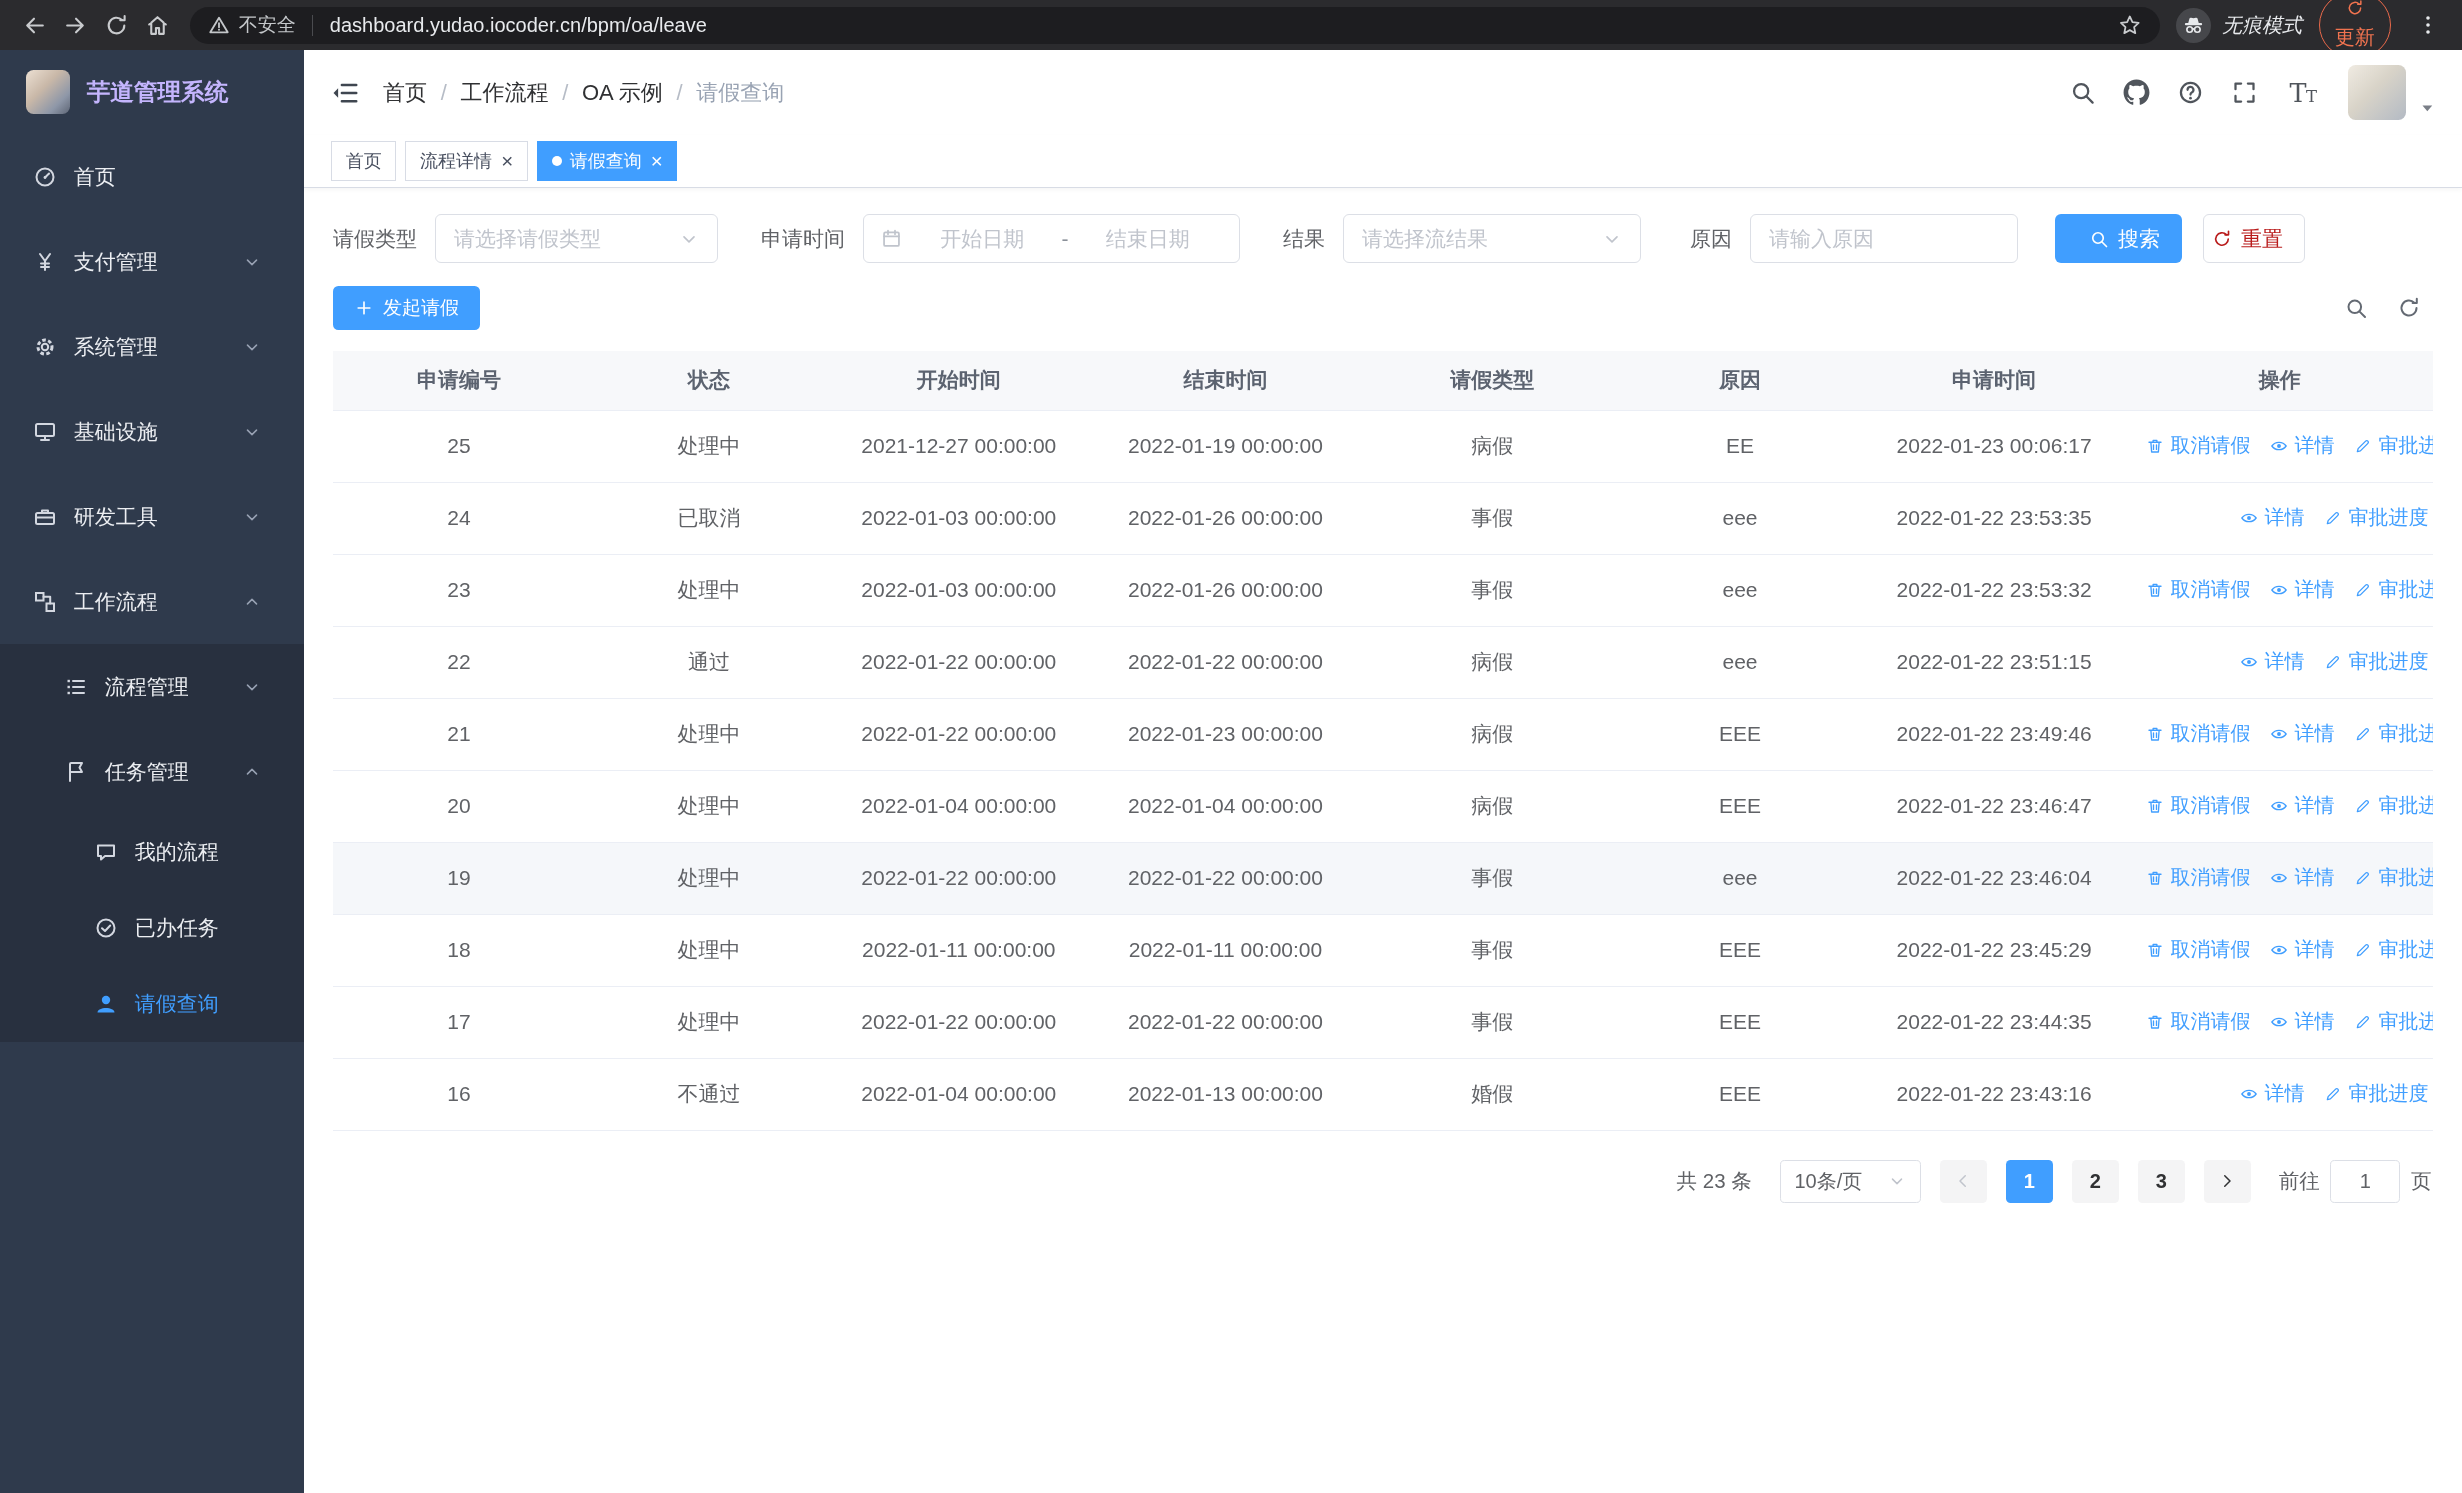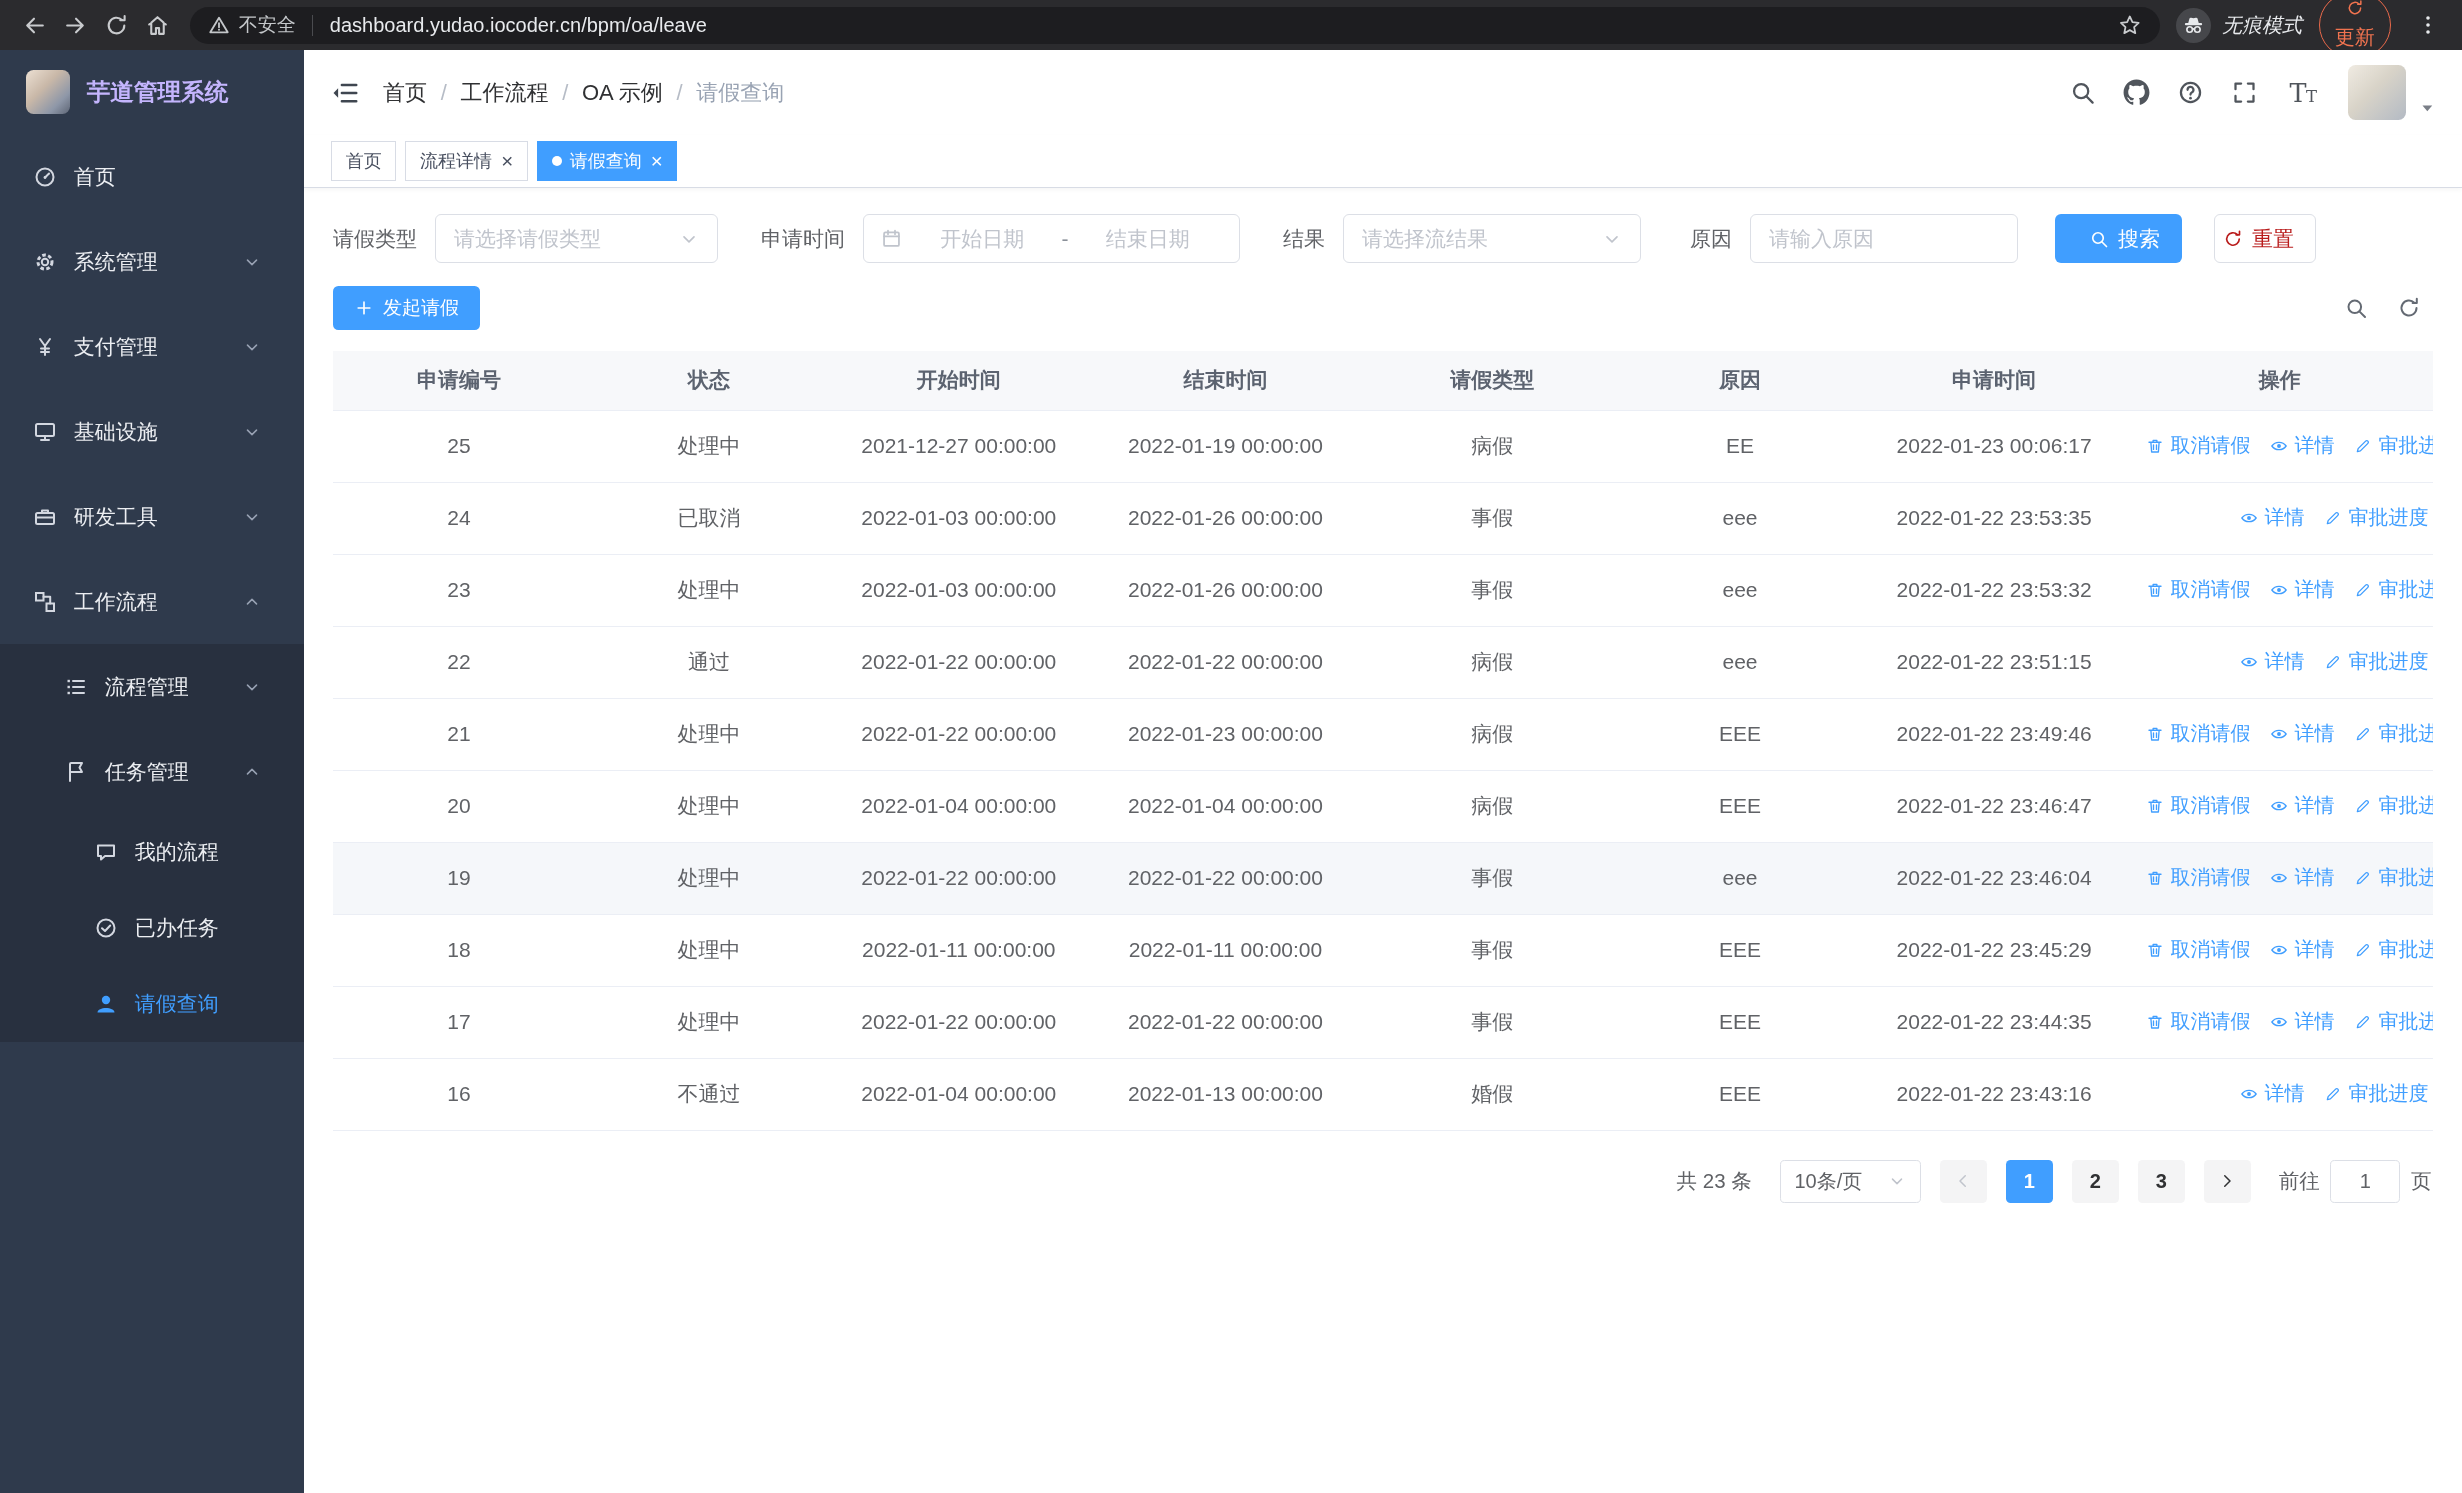--- a/index.html
+++ b/index.html
@@ -90,21 +90,21 @@
   .input-reason { width: 268px; padding: 0 18px; margin-right: 37px; }
   input { border: none; outline: none; font: inherit; color: #606266; width: 100%; background: transparent; }
   input::placeholder { color: #c0c4cc; }
 
   .btn { height: 49px; border-radius: 6px; display: inline-flex; align-items: center; justify-content: center;
          gap: 9px; font-size: 21px; padding: 0 21px; cursor: pointer; border: 0.8px solid transparent;
          font-family: inherit; white-space: nowrap; }
   .btn .icon { font-size: 20px; }
   .btn-primary { background: #409eff; color: #fff; }
   .btn-plain { background: #fff; border-color: #dcdfe6; color: #b91c1c; padding-left: 8px; }
-  .btn-search { margin-right: 32px; padding-left: 33px; }
+  .btn-search { margin-right: 21px; padding-left: 33px; }
 
   
   .toolbar { display: flex; align-items: center; margin-bottom: 21px; }
   .btn-create { height: 44px; font-size: 19px; padding: 0 20px; border-radius: 5.3px; }
   .toolbar-right { margin-left: auto; display: flex; align-items: center; gap: 29px; color: #646a73; padding-right: 12px; }
   .tool-icon { font-size: 24px; cursor: pointer; }
 
   
   table { width: 100%; border-collapse: collapse; table-layout: fixed; }
   th { height: 59px; background: #f7f8fa; color: #5c6370; font-size: 21px; font-weight: bold;
@@ -233,38 +233,38 @@
               <circle cx="12" cy="12" r="8.5" fill="none" stroke="currentColor" stroke-width="2"></circle>
               <path d="M12 12.5 L16 8.5" fill="none" stroke="currentColor" stroke-width="2" stroke-linecap="round" stroke-linejoin="round"></path>
               <circle cx="12" cy="12.5" r="1.4" fill="currentColor"></circle>
             </svg>
           </span>
           <span class="label">首页</span>
         </div>
         <div class="menu-item lvl1">
           <span class="icon">
             <svg viewBox="0 0 24 24">
+              <path d="M7 4 L12 11 L17 4 M12 11 V20 M8 13.5 H16 M8 17 H16" fill="none" stroke="currentColor" stroke-width="2" stroke-linecap="round" stroke-linejoin="round"></path>
+            </svg>
+          </span>
+          <span class="label">支付管理</span>
+          <span class="icon chev">
+            <svg viewBox="0 0 24 24">
+              <path d="M6 9.5 L12 15.5 L18 9.5" fill="none" stroke="currentColor" stroke-width="2" stroke-linecap="round" stroke-linejoin="round"></path>
+            </svg>
+          </span>
+        </div>
+        <div class="menu-item lvl1">
+          <span class="icon">
+            <svg viewBox="0 0 24 24">
               <circle cx="12" cy="12" r="7" fill="none" stroke="currentColor" stroke-width="3" stroke-dasharray="3.6 2.4"></circle>
               <circle cx="12" cy="12" r="3.2" fill="none" stroke="currentColor" stroke-width="2"></circle>
             </svg>
           </span>
           <span class="label">系统管理</span>
-          <span class="icon chev">
-            <svg viewBox="0 0 24 24">
-              <path d="M6 9.5 L12 15.5 L18 9.5" fill="none" stroke="currentColor" stroke-width="2" stroke-linecap="round" stroke-linejoin="round"></path>
-            </svg>
-          </span>
-        </div>
-        <div class="menu-item lvl1">
-          <span class="icon">
-            <svg viewBox="0 0 24 24">
-              <path d="M7 4 L12 11 L17 4 M12 11 V20 M8 13.5 H16 M8 17 H16" fill="none" stroke="currentColor" stroke-width="2" stroke-linecap="round" stroke-linejoin="round"></path>
-            </svg>
-          </span>
-          <span class="label">支付管理</span>
           <span class="icon chev">
             <svg viewBox="0 0 24 24">
               <path d="M6 9.5 L12 15.5 L18 9.5" fill="none" stroke="currentColor" stroke-width="2" stroke-linecap="round" stroke-linejoin="round"></path>
             </svg>
           </span>
         </div>
         <div class="menu-item lvl1">
           <span class="icon">
             <svg viewBox="0 0 24 24">
               <rect x="3" y="4" width="18" height="12" rx="1.5" fill="none" stroke="currentColor" stroke-width="2"></rect>

